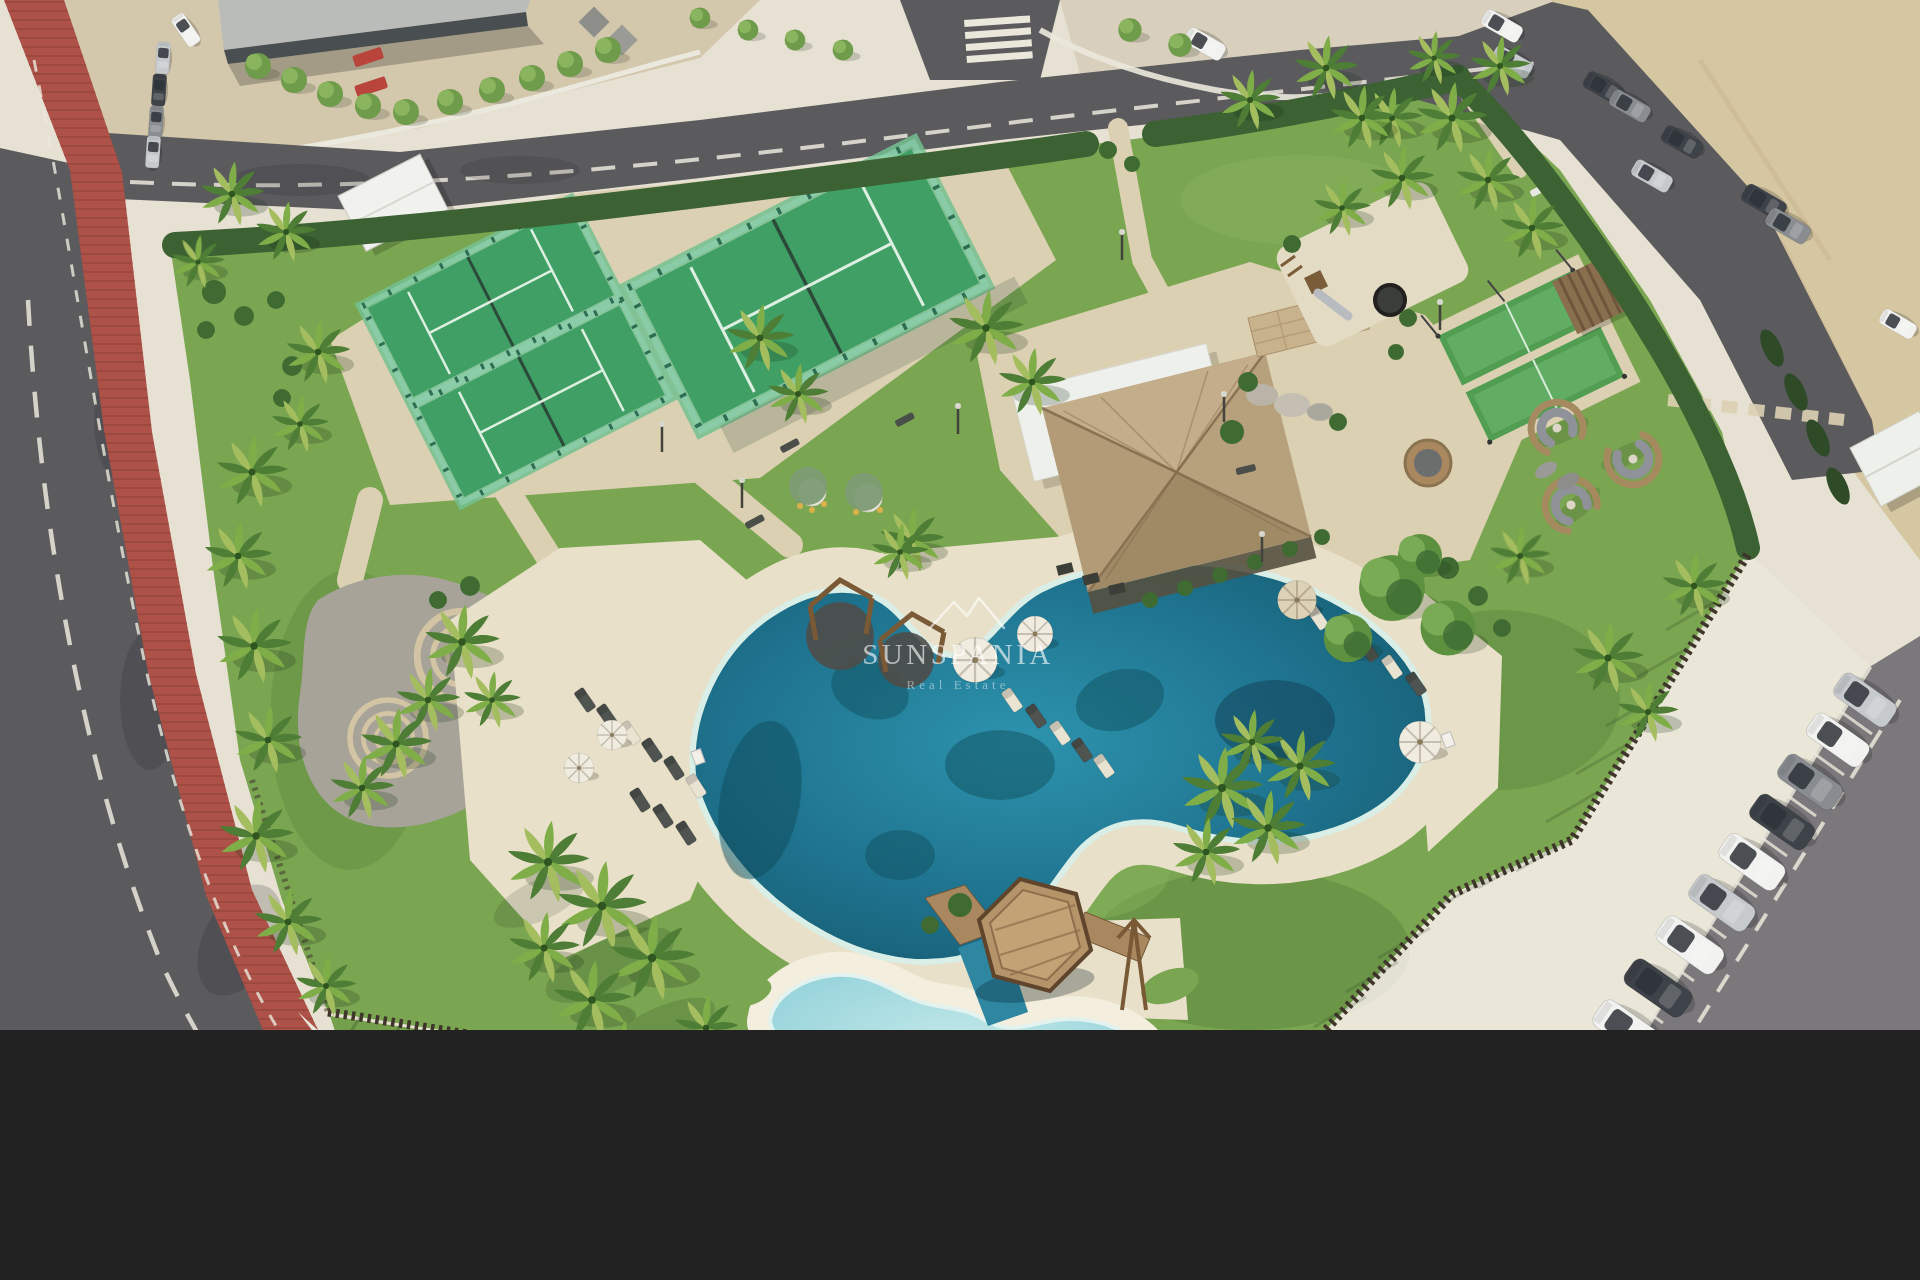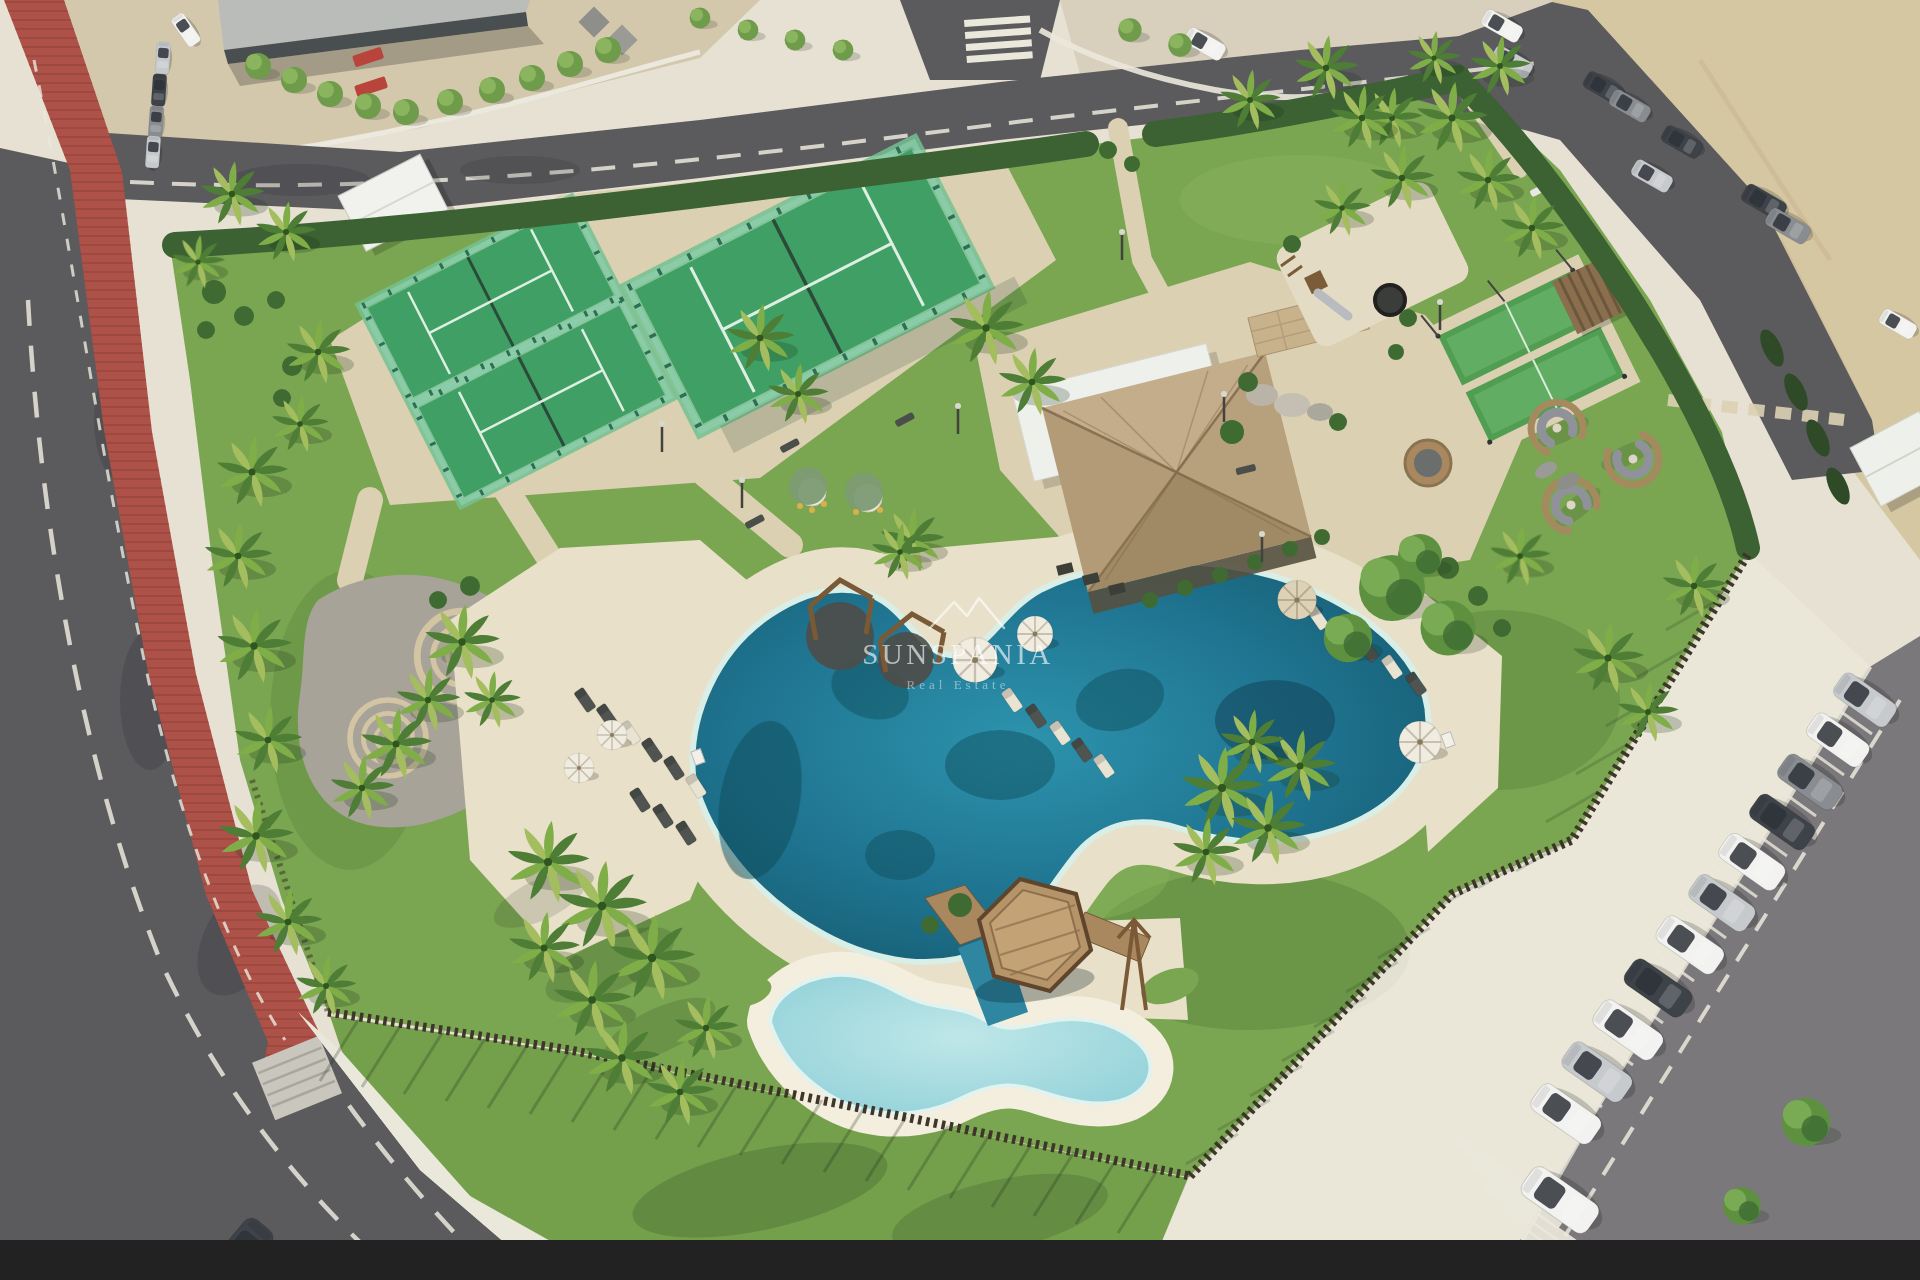--- a/index.html
+++ b/index.html
@@ -1,16 +1,16 @@
 <!DOCTYPE html>
 <html style="--lawn: #7aa551; --lawnLight: #8ab45e; --lawnShadow: #43702f; --lawnOut: #74a04c; --hedge: #3c6132; --canopy: #5d9140; --canopyLight: #79ab55; --canopyDark: #3f6b33; --palmA: #4e7d35; --palmB: #7fae48; --palmC: #a4bd5e; --road: #5b5b5e; --roadLight: #7b787b; --curb: #ebe8dc; --plaza: #d3c7ac; --plazaLight: #d8cfbc; --bike: #ae5249; --bikeStripe: #8c3f38; --walk: #eae7db; --path: #dbd0b2; --promenade: #e6e1d2; --deck: #e8e0c8; --deckWhite: #f3eedd; --gravel: #a7a399; --stoneRing: #d3c5a3; --sand: #d6c7a3; --waterDeep: #15586d; --waterMid: #1f7490; --waterLight: #7fc9d4; --waterPale: #a9dde1; --court: #3f9f64; --courtLight: #74c191; --glass: #8fd2b4; --glassPost: #2e6e53; --turf: #519e53; --turfLight: #6ab36c; --roofWhite: #eef0ec; --roofA: #c3ad8a; --roofB: #b29b76; --roofC: #a08a66; --roofD: #b7a17d; --ridge: #8a7354; --stone: #c8b28c; --boulder: #b9b4a7; --terrace: #55503f; --wood: #a9875f; --woodDark: #6f5436; --fence: #3f352a; --cypress: #2e4a27; --carWhite: #f2f2f0; --carSilver: #c7cacd; --carGray: #898d91; --carDark: #3e4349; --red: #b8443c; --umbWhite: #f1ece0; --umbTan: #ddd2b6; --loungerDark: #4f5451; --loungerLight: #e9e3d2; --watermark: #ffffff;"><head>
 <meta charset="utf-8">
 <style>
   html,body{margin:0;padding:0;background:#222;}
-  .stage{width:1920px;height:1240px;position:relative;overflow:hidden;font-family:"Liberation Sans",sans-serif;}
+  .stage{width:1920px;height:1030px;position:relative;overflow:hidden;font-family:"Liberation Sans",sans-serif;}
   svg{display:block}
   
   .lawn{fill:var(--lawn)} .lawnLight{fill:var(--lawnLight)} .lawnShadow{fill:var(--lawnShadow)} .lawnOut{fill:var(--lawnOut)} .hedgeS{stroke:var(--hedge)} .canopy{fill:var(--canopy)} .canopyLight{fill:var(--canopyLight)} .canopyDark{fill:var(--canopyDark)}
   .palmA{fill:var(--palmA)} .palmB{fill:var(--palmB)} .palmC{fill:var(--palmC)}
   .road{fill:var(--road)} .roadLight{fill:var(--roadLight)} .curbS{stroke:var(--curb)}
   .plaza{fill:var(--plaza)} .plazaLight{fill:var(--plazaLight)}
   .bike{fill:var(--bike)} .bikeStripeS{stroke:var(--bikeStripe)}
   .walk{fill:var(--walk)} .path{fill:var(--path)} .pathS{stroke:var(--path)}
   .promenade{fill:var(--promenade)} .deck{fill:var(--deck)} .deckS{stroke:var(--deck)} .deckWhiteS{stroke:var(--deckWhite)}
   .gravel{fill:var(--gravel)} .stoneRingS{stroke:var(--stoneRing)} .sand{fill:var(--sand)}

